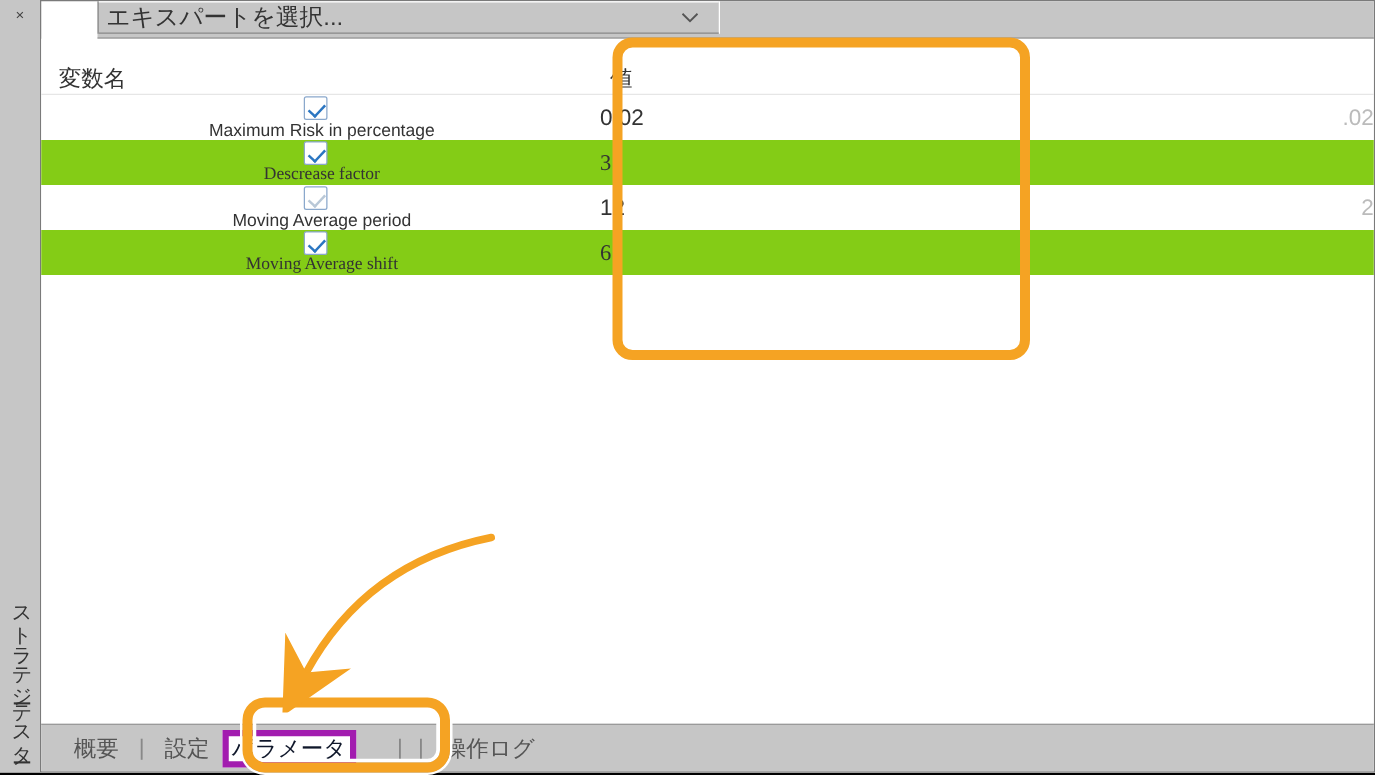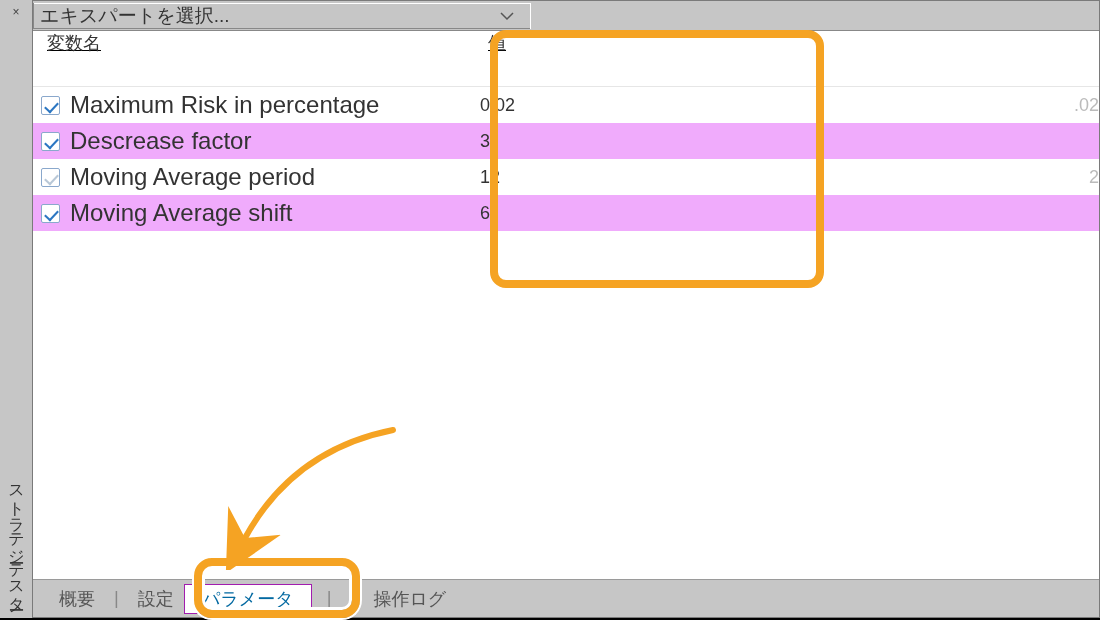--- a/index.html
+++ b/index.html
@@ -54,22 +54,23 @@
       display: flex;
       flex-direction: column;
       border: 1px solid #7a7a7a;
       background: #fff;
       position: relative;
     }
     .toolbar {
       height: 30px;
       background: #c6c6c6;
       display: flex;
-      align-items: center;
+      align-items: flex-start;
       border-bottom: 1px solid #888;
+      margin-left: 45px;
     }
     .expert-select {
       width: 498px;
       border-right: 1px solid #fff;
       border-left: 1px solid #888;
       position: relative;
       display: flex;
       align-items: center;
       padding-left: 6px;
       color: #333;
@@ -107,42 +108,42 @@
       position: absolute; inset: 0;
       border-top: 1px solid #fff;
       pointer-events: none;
     }
     .grid-area {
       flex: 1;
       background: #fff;
       position: relative;
     }
     .grid-head {
-      height: 56px;
-      display: flex;
-      align-items: flex-start;
+      height: 45px;
+      display: flex;
+      align-items: flex-end;
       border-bottom: 1px solid #e6e6e6;
-      text-decoration: underline;
     }
     .col-name { width: 441px; padding-left: 14px; font-size: 18px; color: #333; }
     .col-value { width: 370px; padding-left: 14px; font-size: 18px; color: #333; }
     .col-start { flex: 1; padding-left: 14px; font-size: 18px; color: #333; }
     .row {
       height: 36px;
       display: flex;
       align-items: center;
     }
-    .row.alt { background: #f0abfc; }
+    .row.alt { background: #84cc16; font-family: Liberation Serif, serif; }
     .cell-name {
       width: 441px;
       display: flex;
       align-items: center;
       padding-left: 8px;
-      font-size: 24px;
-      color: #333;
+      font-size: 14px;
+      color: #333;
+      flex-direction: column;
     }
     .cell-value {
       width: 370px;
       padding-left: 6px;
       font-size: 18px;
       color: #333;
     }
     .cell-start {
       flex: 1;
       padding-left: 14px;
@@ -175,49 +176,48 @@
       height: 38px;
       background: #c6c6c6;
       border-top: 1px solid #9a9a9a;
       display: flex;
       align-items: center;
       padding-left: 16px;
       gap: 0;
       font-size: 18px;
       color: #555;
       position: relative;
-      font-family: Liberation Mono, monospace;
     }
     .tab {
       padding: 0 10px;
       height: 100%;
       display: flex;
       align-items: center;
     }
     .sep {
       color: #888;
       padding: 0 6px;
     }
     .tab.active-slot {
       width: 134px;
       position: relative;
     }
     .active-tab-box {
       position: absolute;
       left: 0;
       top: 4px;
-      width: 128px;
+      width: 107px;
       height: 30px;
       background: #fff;
-      border: 1px solid #a21caf;
+      border: 5px solid #a21caf;
       display: flex;
       align-items: center;
       justify-content: center;
       font-size: 18px;
-      color: #0369a1;
+      color: #0f172a;
     }
     
     .hl {
       position: absolute;
       border: 8px solid #f5a323;
       border-radius: 16px;
       pointer-events: none;
     }
     .hl-value {
       left: 490px;

